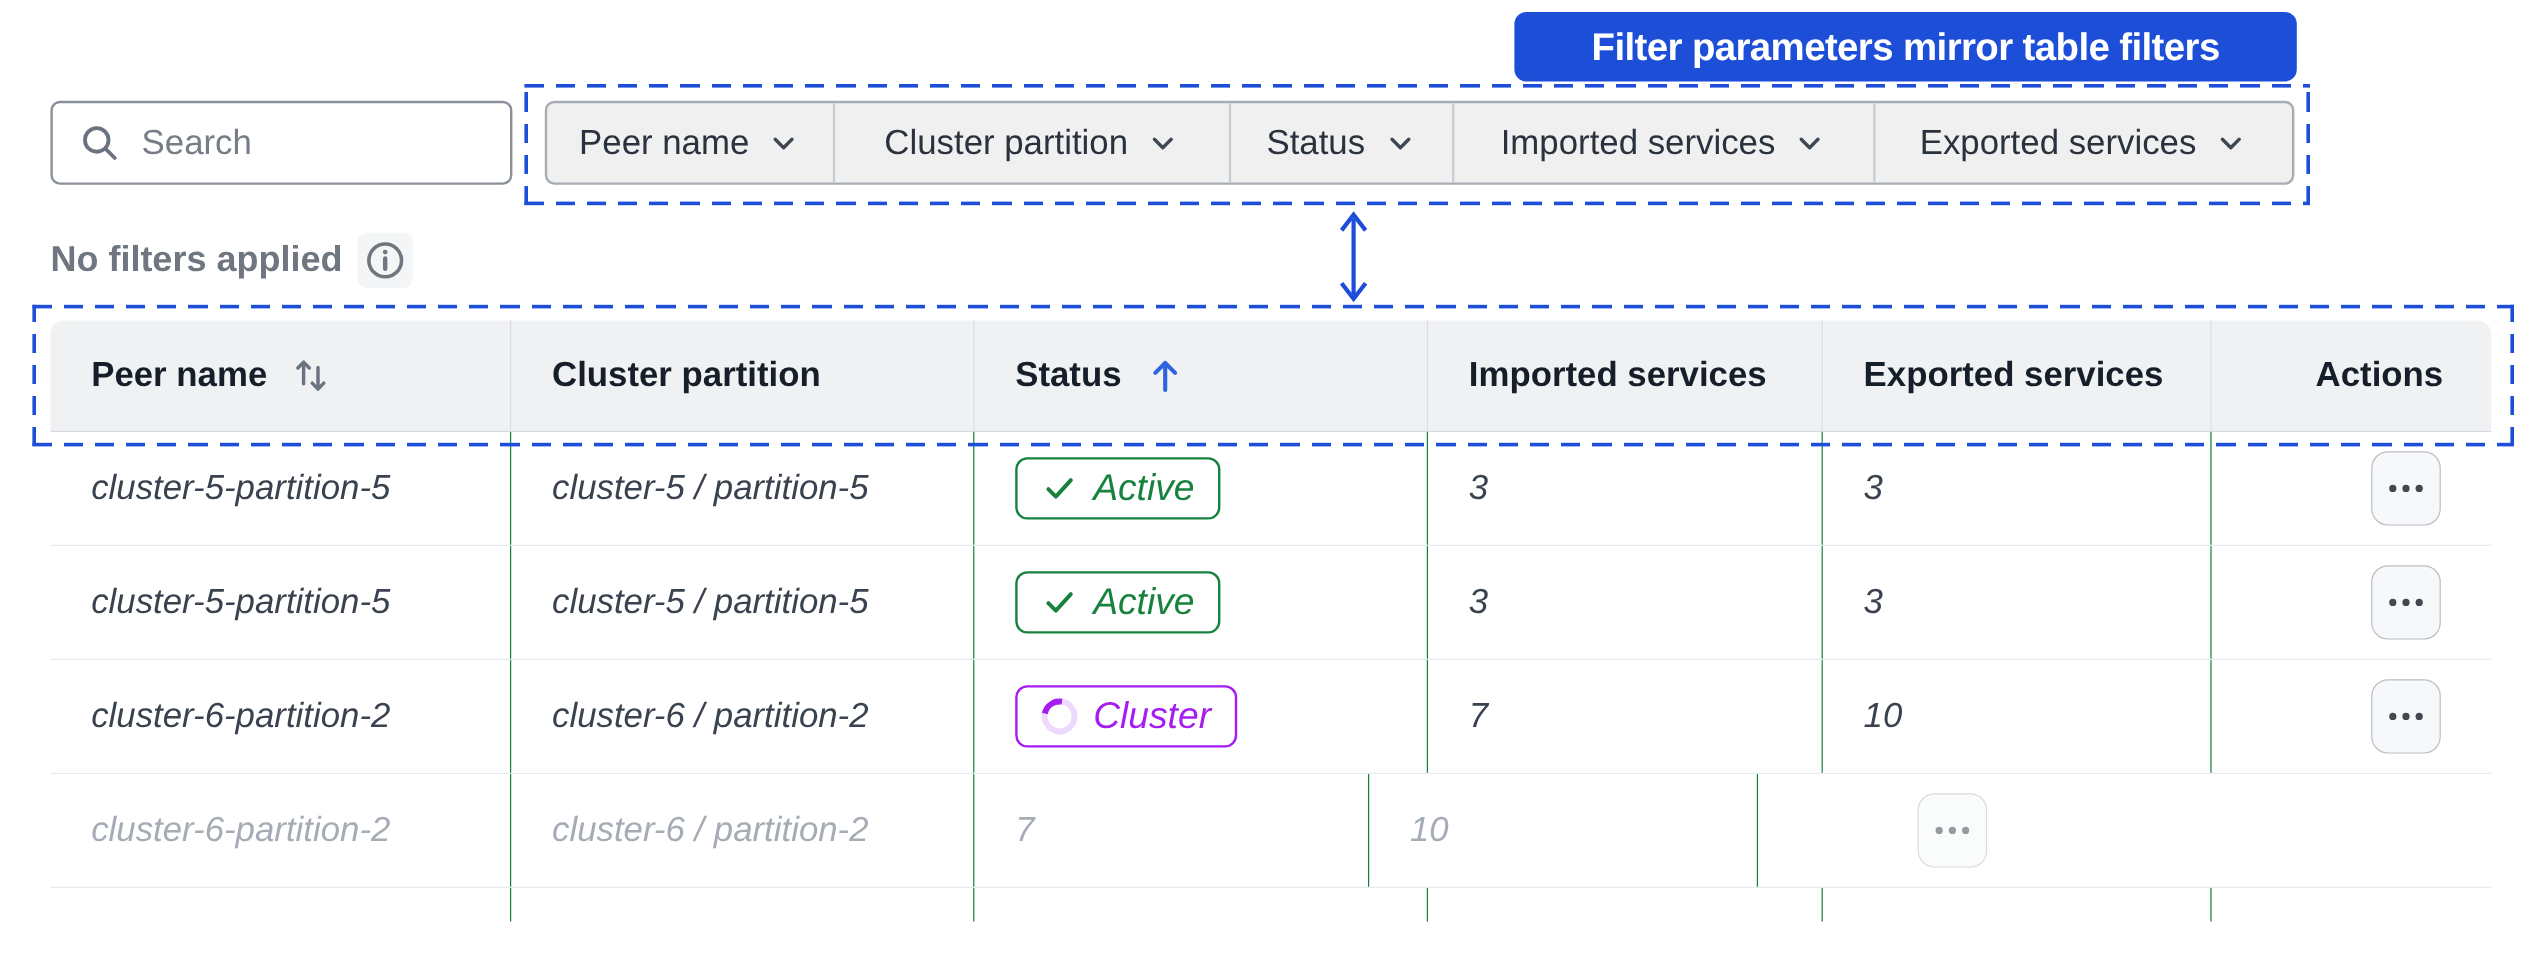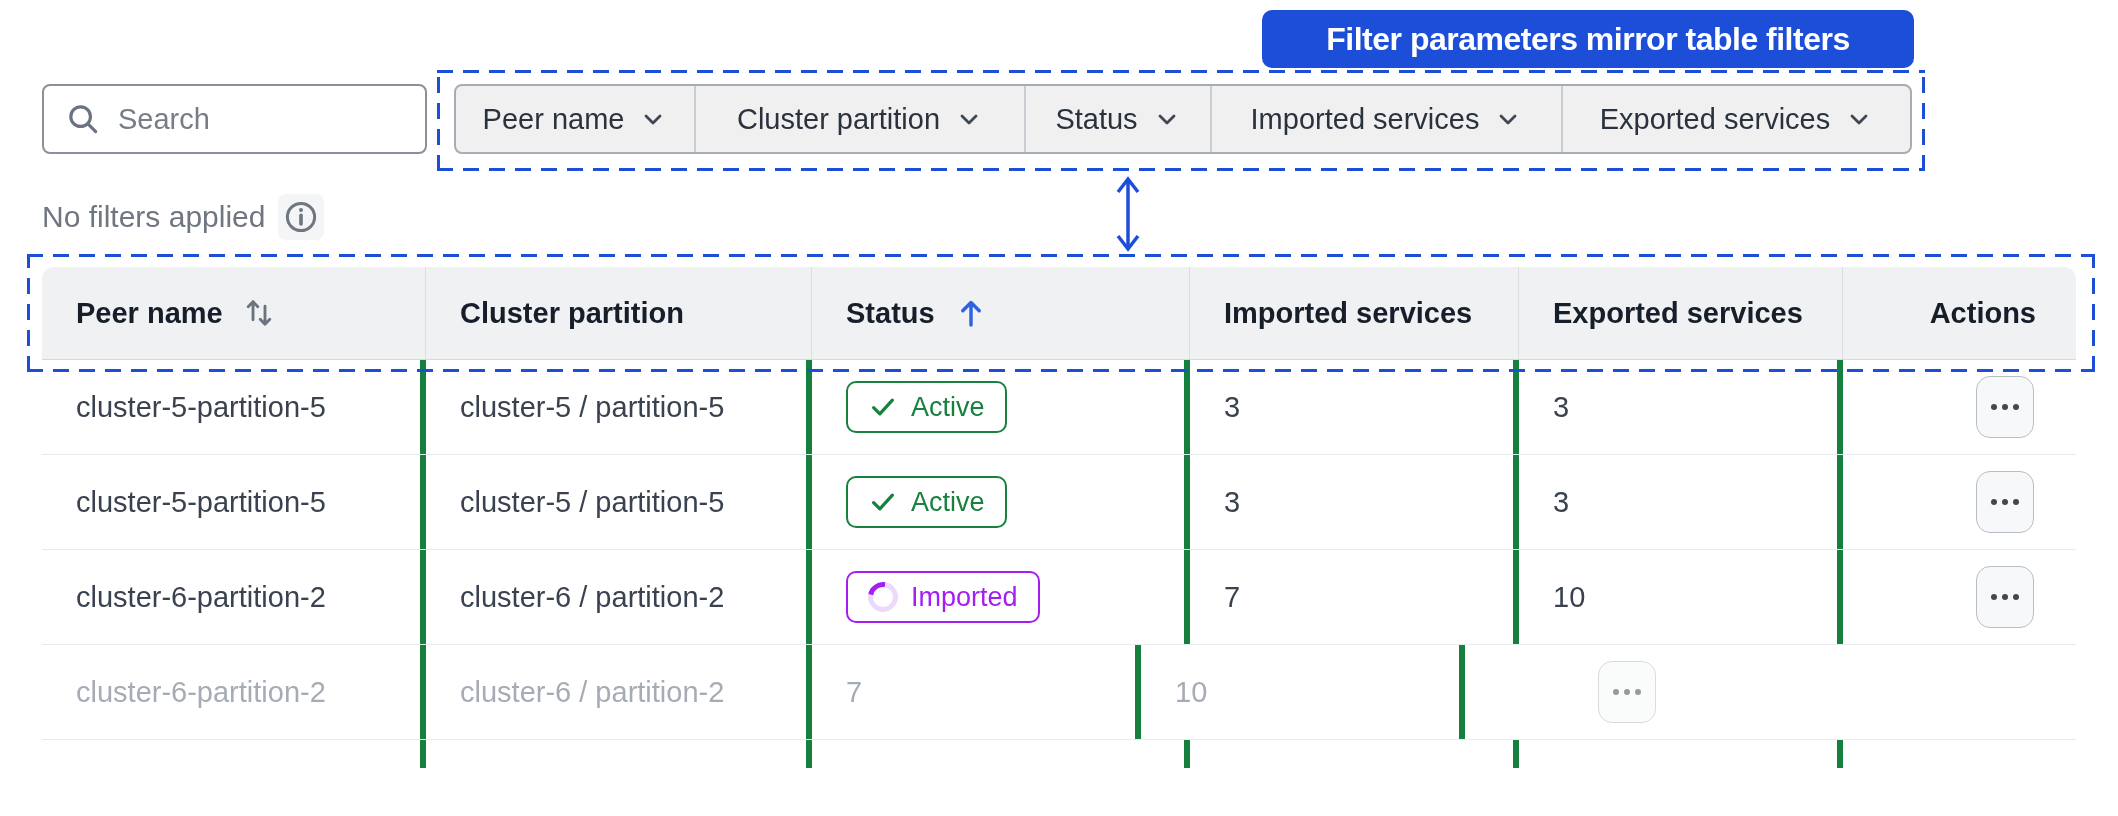--- a/index.html
+++ b/index.html
@@ -53,21 +53,21 @@
     display:flex; align-items:center; justify-content:center; gap:15px;
     font-size:29px; color:#2a323e; cursor:pointer; height:100%;
   }
   .chip + .chip { border-left:2px solid #c9cdd3; }
   .chip.w0 { width:238px; } .chip.w1 { width:330px; } .chip.w2 { width:186px; }
   .chip.w3 { width:351px; } .chip.w4 { flex:1; }
 
   .no-filters {
     position:absolute; left:42px; top:194px; height:46px;
     display:flex; align-items:center; gap:13px;
-    font-size:30px; color:#6f7680;
+    font-size:30px; color:#6f7680;font-weight:bold;
   }
   .info-wrap { display:flex; align-items:center; justify-content:center;
     width:46px; height:46px; border-radius:8px; background:#f4f5f6; cursor:pointer; }
 
   
   .table { position:absolute; left:42px; top:267px; width:2034px; z-index:1; }
   .t-header {
     display:flex; height:93px; background:#f0f1f3;
     border-radius:12px 12px 0 0; border-bottom:1px solid #d5d8dc;
   }
@@ -79,32 +79,32 @@
   .th.actions { justify-content:flex-end; padding-left:0; padding-right:40px; cursor:default; }
 
   .c0 { width:384px; } .c1 { width:386px; } .c2 { width:378px; }
   .c3 { width:329px; } .c4 { width:324px; } .c5 { width:233px; }
 
   .t-row { display:flex; height:95px; border-bottom:1.5px solid #e8ebee; background:#fff; }
   .td {
     display:flex; align-items:center; padding-left:34px;
     font-size:29px; color:#39424e; overflow:hidden; white-space:nowrap;
   }
-  .t-row .td:not(:last-child) { border-right:6px solid #15803d; }
+  .t-row .td:not(:last-child) { border-right:1px solid #15803d;font-style:italic; }
   .td.actions { justify-content:flex-end; padding-left:0; padding-right:42px; }
 
   .t-row.partial { height:28px; border-bottom:none; }
   .t-row.dimmed .td { color:#a6acb5; }
   .t-row.dimmed .action-btn { opacity:0.55; }
 
   
   .badge {
     display:inline-flex; align-items:center; gap:13px; height:52px;
     padding:11px 20px; border:2.5px solid; border-radius:10px; background:#fff;
-    font-size:27px;
+    font-size:31px;
   }
   .badge .check { display:none; }
   .badge .spinner { display:none; width:30px; height:30px; border-radius:50%;
     border:5px solid; transform:rotate(-35deg); }
   .badge-active   { color:#17823d; border-color:#17823d; }
   .badge-active .check { display:inline-flex; }
   .badge-starting { color:#a61df2; border-color:#a61df2; }
   .badge-starting .spinner { display:inline-block; border-color:#ecd9fd; border-top-color:#a61df2; }
   .badge-pending  { color:#70777f; border-color:#989fa8; }
   .badge-pending .spinner { display:inline-block; border-color:#e4e6ea; border-top-color:#4d545e; }
@@ -260,21 +260,21 @@
       </div>
     </div>
 
     <div class="t-row">
       <div class="td c0">cluster-6-partition-2</div>
       <div class="td c1">cluster-6 / partition-2</div>
       <div class="td c2">
         <span class="badge badge-starting">
 
           <span class="spinner"></span>
-          <span>Imported</span>
+          <span>Cluster</span>
         </span>
       </div>
       <div class="td c3">7</div>
       <div class="td c4">10</div>
       <div class="td c5 actions">
         <div class="action-btn">
             <i></i>
             <i></i>
             <i></i>
           </div>

